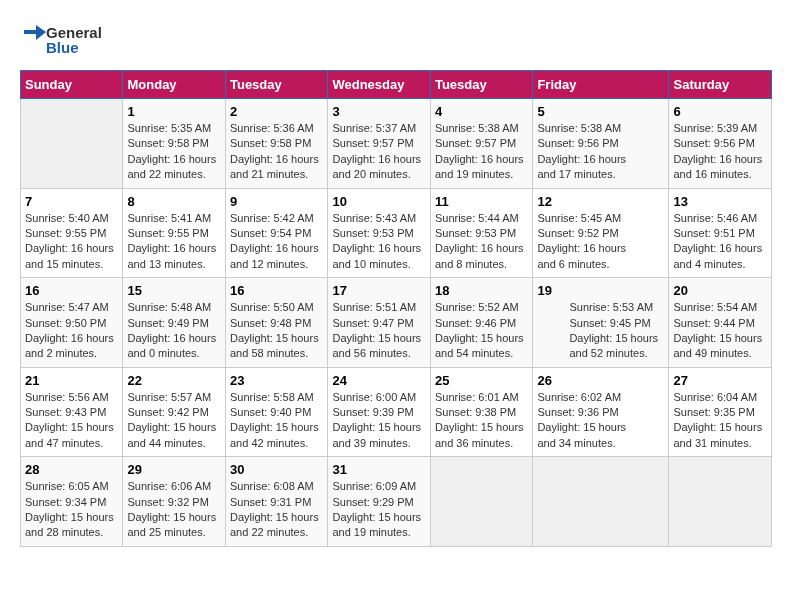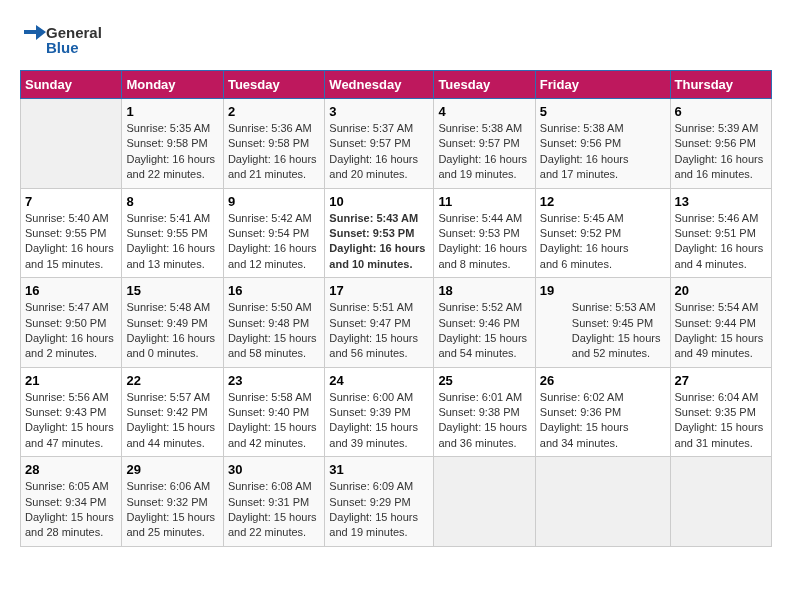--- a/index.html
+++ b/index.html
@@ -90,21 +90,21 @@
 
 <table>
   <thead>
     <tr>
     <th>Sunday</th>
         <th>Monday</th>
         <th>Tuesday</th>
         <th>Wednesday</th>
         <th>Tuesday</th>
         <th>Friday</th>
-        <th>Thursday</th>
+        <th>Saturday</th>
       </tr>
   </thead>
   <tbody id="calendar-body">
   <tr>
         <td class="empty-cell"></td>
         <td>
           <span class="day-num">1</span>
           <div class="day-info" style="white-space: pre-line;">Sunrise: 5:35 AM
 Sunset: 9:58 PM
 Daylight: 16 hours
@@ -163,21 +163,21 @@
         </td>
         <td>
           <span class="day-num">9</span>
           <div class="day-info" style="white-space: pre-line;">Sunrise: 5:42 AM
 Sunset: 9:54 PM
 Daylight: 16 hours
 and 12 minutes.</div>
         </td>
         <td>
           <span class="day-num">10</span>
-          <div class="day-info" style="white-space: pre-line; font-weight: bold;">Sunrise: 5:43 AM
+          <div class="day-info" style="white-space: pre-line;">Sunrise: 5:43 AM
 Sunset: 9:53 PM
 Daylight: 16 hours
 and 10 minutes.</div>
         </td>
         <td>
           <span class="day-num">11</span>
           <div class="day-info" style="white-space: pre-line;">Sunrise: 5:44 AM
 Sunset: 9:53 PM
 Daylight: 16 hours
 and 8 minutes.</div>

